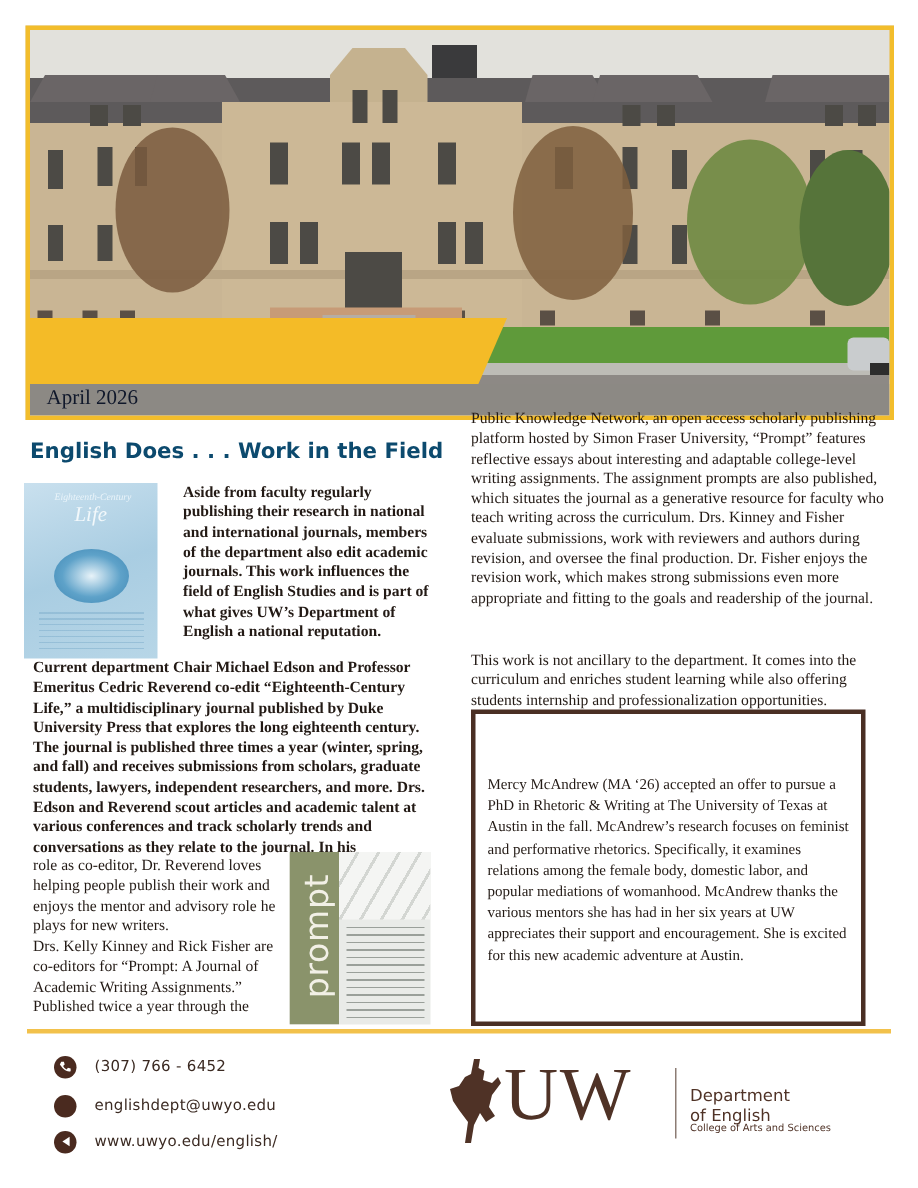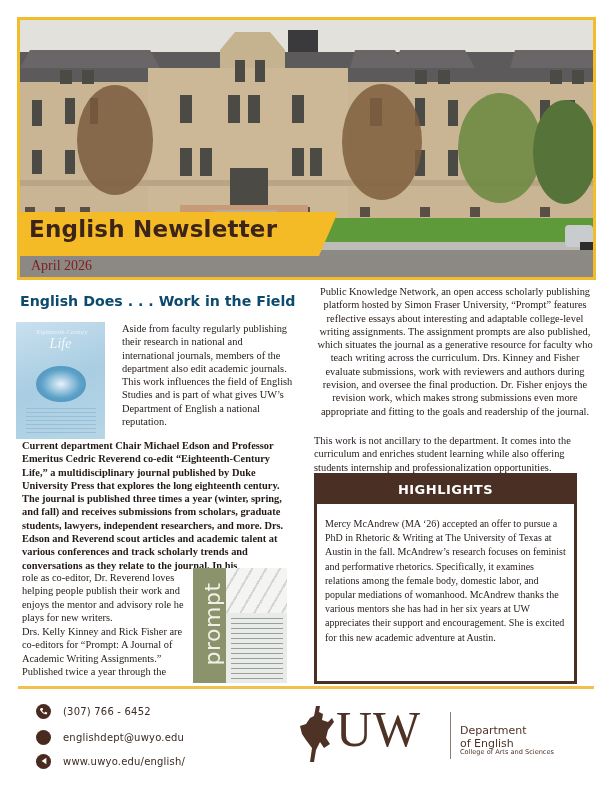--- a/index.html
+++ b/index.html
@@ -22,21 +22,21 @@
     position: absolute; left: 9px; top: 196px;
     font-family: "DejaVu Sans", "Liberation Sans", sans-serif; font-weight: bold;
     font-size: 23px; letter-spacing: 0.2px; color: #3c2518;
   }
   .date-band {
     position: absolute; left: 0; top: 236px; width: 573px; height: 21px;
     background: rgba(140,136,132,0.55);
   }
   .date-text {
     position: absolute; left: 11px; top: 238px;
-    font-family: "Liberation Serif", serif; font-size: 14px; color: #7f1d1d;
+    font-family: "Liberation Serif", serif; font-size: 14px; color: #0f172a;
   }
 
   
   .headline {
     position: absolute; left: 20px; top: 293px;
     font-family: "DejaVu Sans", "Liberation Sans", sans-serif; font-weight: bold;
     font-size: 14.2px; color: #0c4a6e;
   }
   .body-text {
     font-family: "Liberation Serif", "DejaVu Serif", serif; font-size: 10.4px;
@@ -47,41 +47,41 @@
     position: absolute; left: 16px; top: 322px; width: 89px; height: 117px;
     background: linear-gradient(160deg, #c9e0ee 0%, #a9cde2 50%, #b7d6e7 100%);
     overflow: hidden;
   }
   .cover-ecl .t1 { position: absolute; left: 6px; top: 6px; width: 80px; text-align: center; font-style: italic; font-size: 6.5px; color: #eaf4fa; }
   .cover-ecl .t2 { position: absolute; left: 0; top: 14px; width: 89px; text-align: center; font-style: italic; font-size: 14px; color: #f2f8fb; }
   .cover-ecl .oval { position: absolute; left: 20px; top: 44px; width: 50px; height: 36px; border-radius: 50%; background: radial-gradient(ellipse, #e8f3f9 0%, #5ea2c9 55%, #3f86b3 100%); }
   .cover-ecl .lines { position: absolute; left: 10px; top: 86px; width: 70px; height: 26px;
      background: repeating-linear-gradient(#8bb7d2 0 1px, transparent 1px 4px); opacity: .7; }
 
-  .intro { position: absolute; left: 122px; top: 322px; width: 172px; }
+  .intro { position: absolute; left: 122px; top: 322px; width: 172px; font-weight: bold; }
   .para2 { position: absolute; left: 22px; top: 439px; width: 275px; font-weight: bold; }
   .para3 { position: absolute; left: 22px; top: 571px; width: 165px; }
   .para4 { position: absolute; left: 22px; top: 625px; width: 165px; }
 
   .cover-prompt {
     position: absolute; left: 193px; top: 568px; width: 94px; height: 115px; overflow: hidden;
     background: #e9ebe8;
   }
   .cover-prompt .spine { position: absolute; left: 0; top: 0; width: 33px; height: 115px; background: #8a936b; }
   .cover-prompt .word {
     position: absolute; left: -26px; top: 40px; width: 90px; transform: rotate(-90deg);
     font-family: "DejaVu Sans", sans-serif; font-size: 22px; color: #f2f0e6; letter-spacing: 0.5px;
   }
   .cover-prompt .keys { position: absolute; left: 33px; top: 0; width: 61px; height: 45px;
     background: repeating-linear-gradient(120deg, #f4f5f3 0 10px, #d3d6d2 10px 12px); }
   .cover-prompt .toc { position: absolute; left: 38px; top: 50px; width: 52px; height: 62px;
     background: repeating-linear-gradient(#59625a 0 1px, transparent 1px 5px); opacity: .55; }
 
   
-  .rpara1 { position: absolute; left: 314px; top: 285px; width: 282px; text-align: center; }
+  .rpara1 { position: absolute; left: 314px; top: 273px; width: 282px; }
   .rpara2 { position: absolute; left: 314px; top: 434px; width: 282px; }
 
   .highlights {
     position: absolute; left: 314px; top: 473px; width: 263px; height: 211px;
     border: 3px solid #4a2f24; background: #ffffff;
   }
   .hl-head {
     position: absolute; left: 0; top: 0; width: 257px; height: 28px; background: #4a2f24;
     color: #ffffff; text-align: center;
     font-family: "DejaVu Sans", "Liberation Sans", sans-serif; font-weight: bold;
@@ -182,21 +182,20 @@
     <rect x="0" y="198" width="573" height="35" fill="#5f9a3a"></rect>
     <rect x="0" y="198" width="160" height="35" fill="#69a23f"></rect>
 
     <rect x="0" y="222" width="573" height="8" fill="#bdbcb6"></rect>
     <rect x="0" y="230" width="573" height="27" fill="#8d8985"></rect>
 
     <rect x="545" y="205" width="28" height="22" rx="4" fill="#c9ccce"></rect>
     <rect x="560" y="222" width="13" height="8" fill="#2d2d2d"></rect>
   </svg>
   <div class="title-band"></div>
-  <div class="title-text">English Newsletter</div>
   <div class="date-band"></div>
   <div class="date-text">April 2026</div>
 </div>
 
 <div class="headline">English Does . . . Work in the Field</div>
 
 <div class="cover-ecl">
   <div class="t1">Eighteenth-Century</div>
   <div class="t2">Life</div>
   <div class="oval"></div>
@@ -212,21 +211,20 @@
   <div class="spine"></div>
   <div class="word">prompt</div>
   <div class="keys"></div>
   <div class="toc"></div>
 </div>
 
 <p class="body-text rpara1">Public Knowledge Network, an open access scholarly publishing platform hosted by Simon Fraser University, “Prompt” features reflective essays about interesting and adaptable college-level writing assignments. The assignment prompts are also published, which situates the journal as a generative resource for faculty who teach writing across the curriculum. Drs. Kinney and Fisher evaluate submissions, work with reviewers and authors during revision, and oversee the final production. Dr. Fisher enjoys the revision work, which makes strong submissions even more appropriate and fitting to the goals and readership of the journal.</p>
 <p class="body-text rpara2">This work is not ancillary to the department. It comes into the curriculum and enriches student learning while also offering students internship and professionalization opportunities.</p>
 
 <div class="highlights">
-  <div class="hl-head">HIGHLIGHTS</div>
   <p class="body-text hl-body">Mercy McAndrew (MA ‘26) accepted an offer to pursue a PhD in Rhetoric &amp; Writing at The University of Texas at Austin in the fall. McAndrew’s research focuses on feminist and performative rhetorics. Specifically, it examines relations among the female body, domestic labor, and popular mediations of womanhood. McAndrew thanks the various mentors she has had in her six years at UW appreciates their support and encouragement. She is excited for this new academic adventure at Austin.</p>
 </div>
 
 <div class="rule"></div>
 
 <div class="contact c1">
   <span class="ic">
     <svg width="9" height="9" viewBox="0 0 10 10">
         <path d="M2 1 L4 1 L4.6 3 L3.4 4 Q4.2 5.8 6 6.6 L7 5.4 L9 6 L9 8 Q5 9 1 3 Z" fill="#ffffff"></path>
       </svg>

